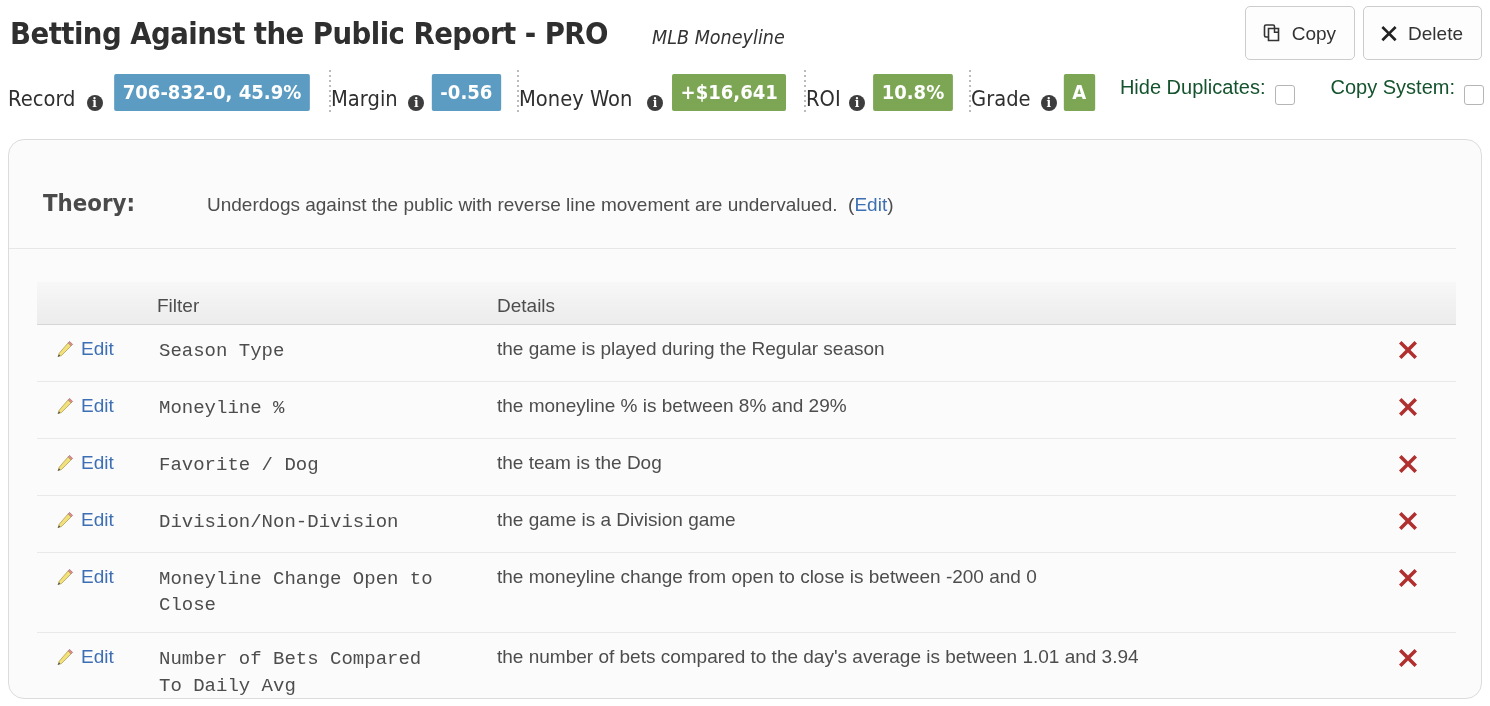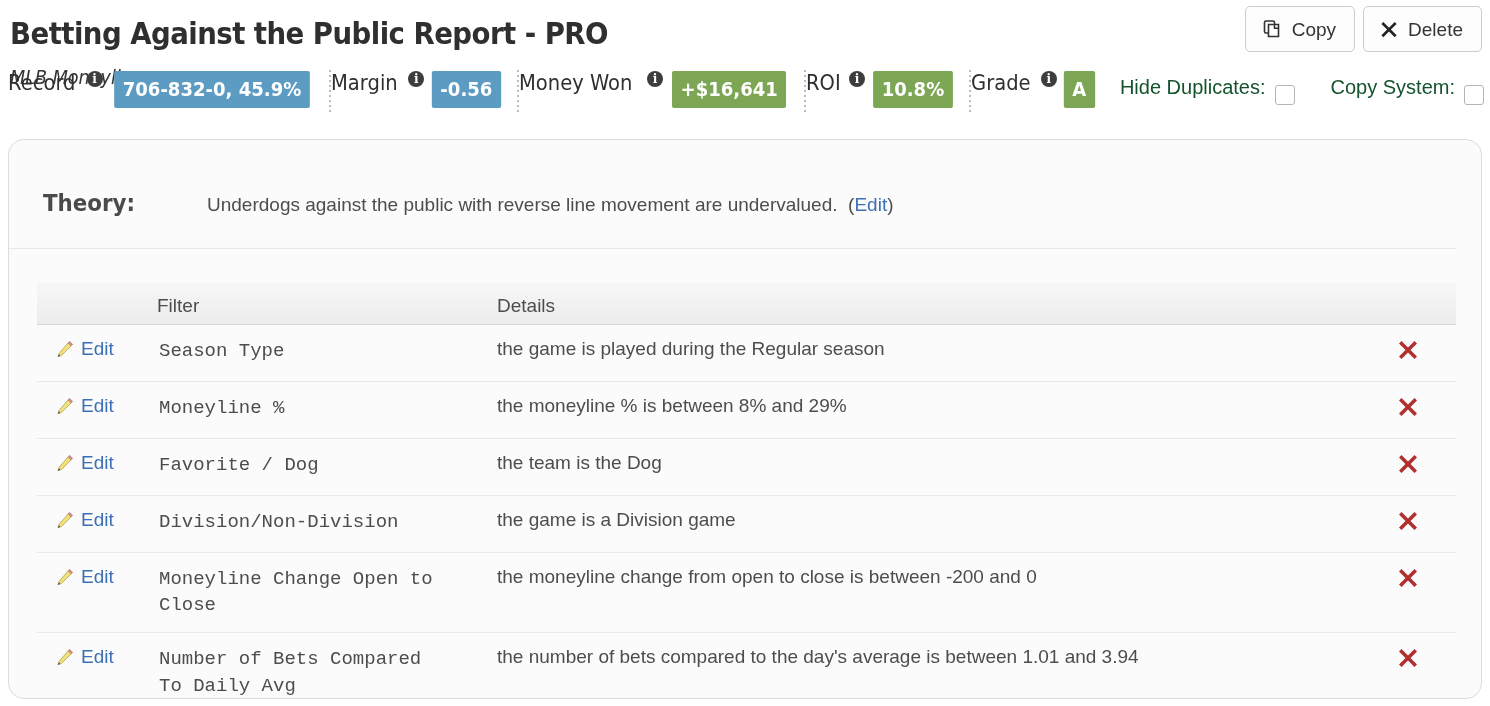--- a/index.html
+++ b/index.html
@@ -24,22 +24,20 @@
   .header-row {
     position: relative;
     height: 66px;
   }
   .title-wrap {
     position: absolute;
     left: 10px;
     top: 16px;
     display: flex;
     align-items: baseline;
-    gap: 14px;
-    flex-direction: column;
   }
   .page-title {
     font-family: "DejaVu Sans", sans-serif;
     font-size: 30px;
     font-weight: bold;
     letter-spacing: -0.6px;
     color: #2f2f2f;
     transform: scaleX(0.92);
     transform-origin: left bottom;
     white-space: nowrap;
@@ -68,40 +66,40 @@
     gap: 10px;
     background: #fdfdfd;
     border: 1px solid #cccccc;
     border-radius: 5px;
     padding: 10px 18px 10px 16px;
     font-size: 19px;
     color: #333333;
     cursor: pointer;
     line-height: 1;
     box-sizing: border-box;
-    height: 46px;
+    height: 54px;
     font-family: "Liberation Sans", sans-serif;
   }
   .btn .ic { display: flex; align-items: center; }
 
   
   .stats-row {
     position: relative;
     height: 58px;
   }
   .stats {
     position: absolute;
     left: 8px;
     top: 4px;
     display: flex;
     align-items: center;
   }
   .stat {
     display: flex;
-    align-items: flex-start;
+    align-items: flex-end;
     gap: 6px;
     padding: 0 14px 0 0;
     height: 40px;
   }
   .stat:first-child { padding-left: 0; }
   .stat-sep {
     width: 2px;
     height: 42px;
     background-image: linear-gradient(to bottom, #bbbbbb 50%, rgba(255,255,255,0) 0%);
     background-size: 2px 5px;

